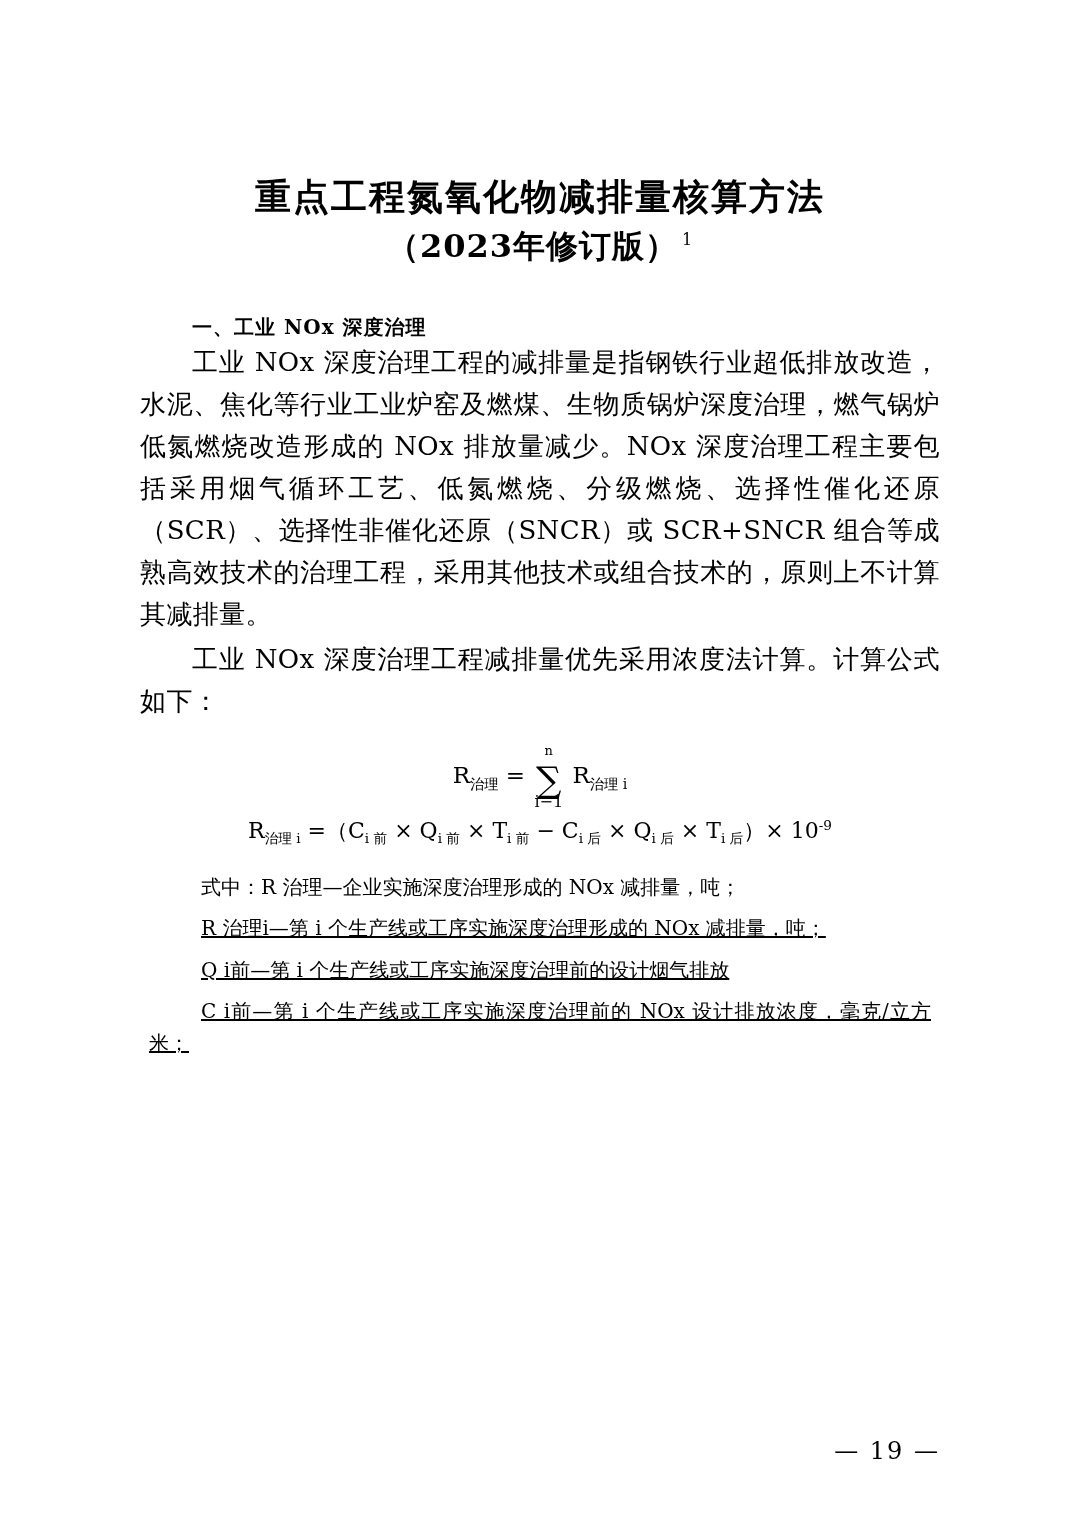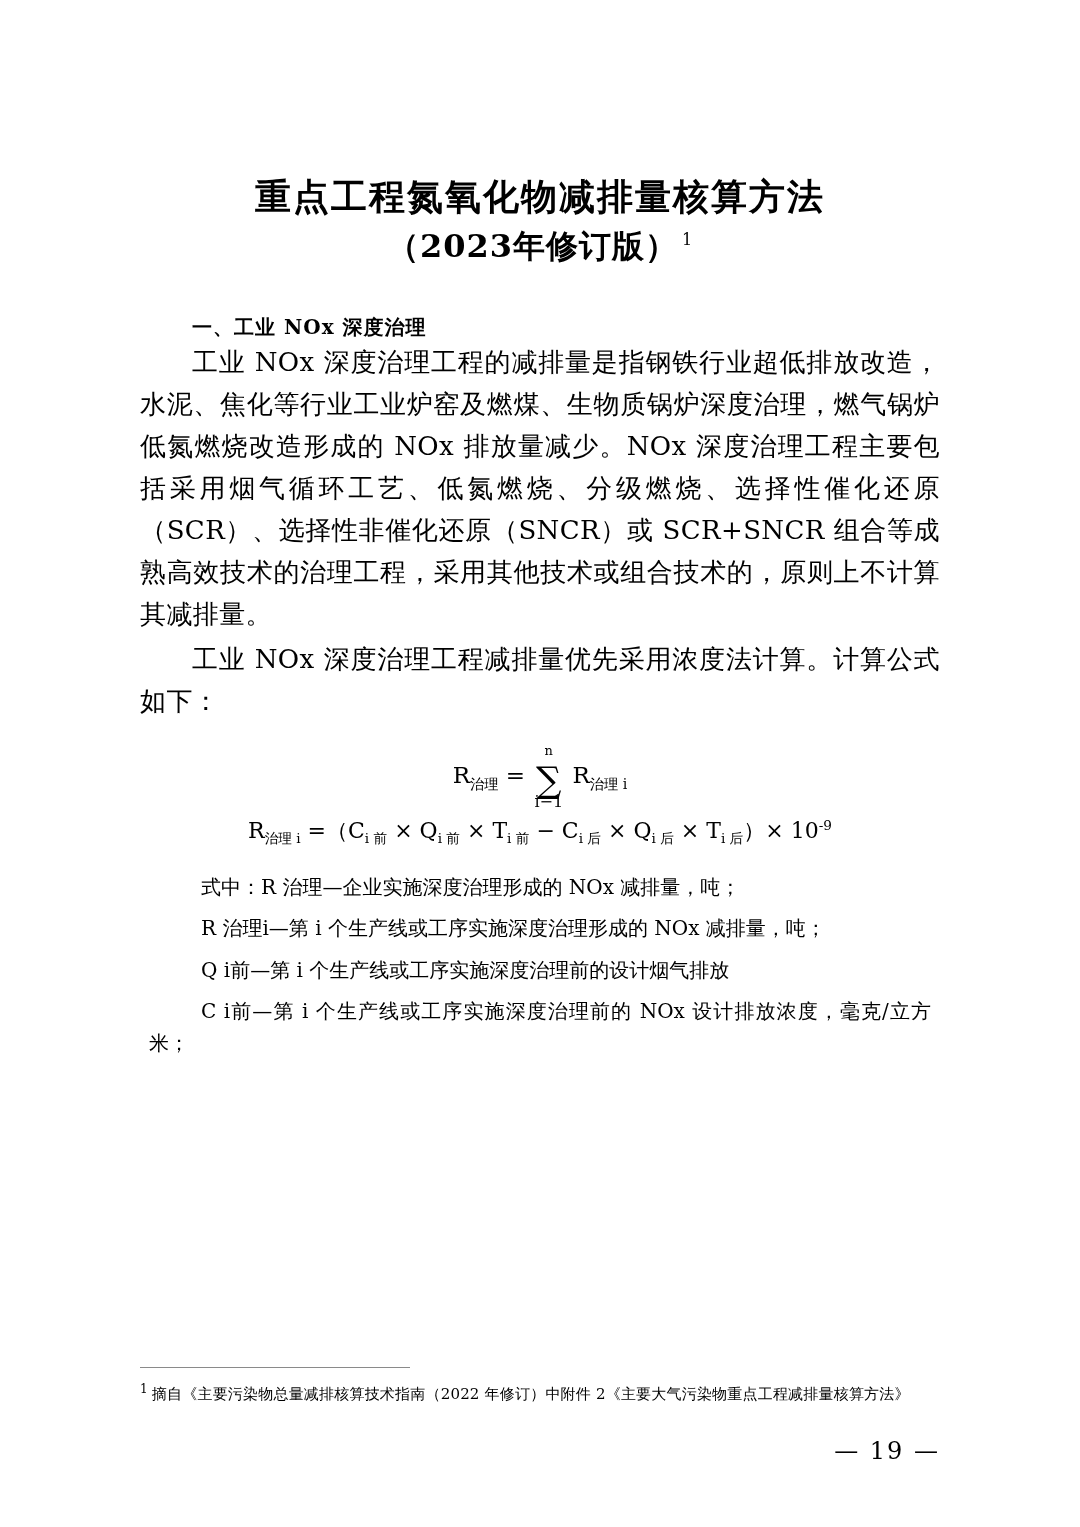--- a/index.html
+++ b/index.html
@@ -118,20 +118,21 @@
   }
   .defs p {
     font-size: 20px;
     line-height: 1.62;
     margin: 9px;
     text-indent: 52px;
     text-align: justify;
   }
   .defs p + p {
     margin-top: 2px;
+    text-decoration: underline;
   }
   .footnote-area {
     position: absolute;
     left: 140px;
     right: 140px;
     bottom: 122px;
   }
   .footnote-rule {
     width: 270px;
     height: 1px;
@@ -180,20 +181,16 @@
     </div>
   </div>
 
   <div class="defs">
     <p>式中：R 治理—企业实施深度治理形成的 NOx 减排量，吨；</p>
     <p>R 治理i—第 i 个生产线或工序实施深度治理形成的 NOx 减排量，吨；</p>
     <p>Q i前—第 i 个生产线或工序实施深度治理前的设计烟气排放</p>
     <p>C i前—第 i 个生产线或工序实施深度治理前的 NOx 设计排放浓度，毫克/立方米；</p>
   </div>
 
-  <div class="footnote-area">
-    <div class="footnote-rule"></div>
-    <div class="footnote-text"><span class="fn-num">1</span><span>摘自《主要污染物总量减排核算技术指南（2022 年修订）中附件 2《主要大气污染物重点工程减排量核算方法》</span></div>
-  </div>
 
   <div class="page-number">— 19 —</div>
 
 </div>
 
 </body></html>

